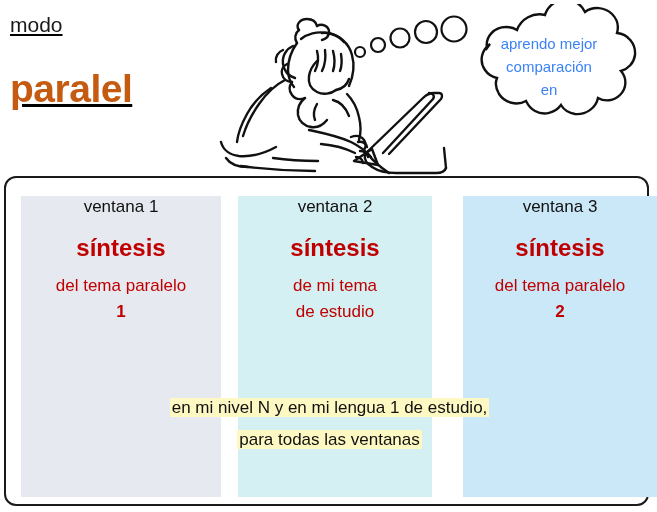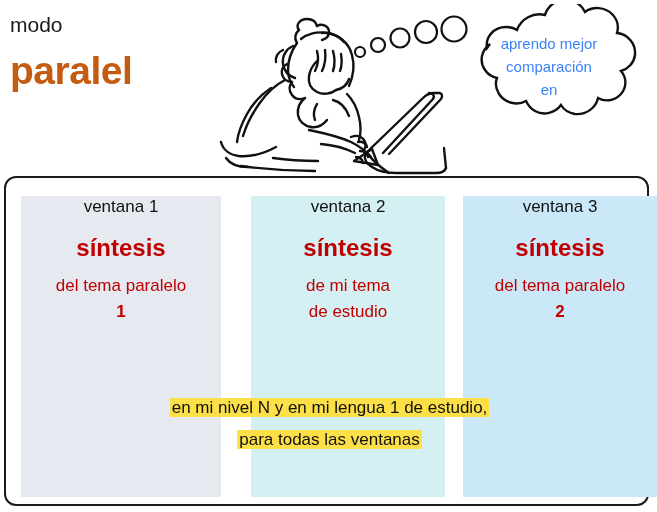--- a/index.html
+++ b/index.html
@@ -19,33 +19,34 @@
   
   #header {
     position: absolute;
     left: 0; top: 0;
     width: 657px; height: 176px;
   }
   #title-block {
     position: absolute;
     left: 10px; top: 12px;
     width: 200px;
+    text-decoration: underline;
   }
   #title-line1 {
     font-size: 21px;
     color: #1a1a1a;
     line-height: 26px;
     letter-spacing: 0px;
   }
   #title-line2 {
     font-size: 39px;
     font-weight: bold;
     color: #C55A11;
     line-height: 46px;
-    margin-top: 10px;
+    margin-top: 28px;
     letter-spacing: -0.5px;
   }
 
   
   #illustration {
     position: absolute;
     left: 213px; top: 6px;
     width: 240px; height: 172px;
   }
   #bubble-dots {
@@ -85,21 +86,21 @@
     width: 617px; height: 301px;
   }
   .column {
     position: absolute;
     top: 0;
     height: 301px;
     box-sizing: border-box;
     text-align: center;
   }
   #col-1 { left: 0px;   width: 200px; }
-  #col-2 { left: 230px; width: 194px; }
+  #col-2 { left: 217px; width: 194px; }
   #col-3 { left: 442px; width: 194px; }
 
   .col-window {
     font-size: 17px;
     color: #111;
     line-height: 22px;
   }
   .col-synth {
     font-size: 24px;
     font-weight: bold;
@@ -121,21 +122,21 @@
     left: 21px; top: 392px;
     width: 617px;
     text-align: center;
     font-size: 17px;
     color: #111;
     line-height: 32px;
     pointer-events: none;
   }
   #caption .cap-line { display: block; }
   #caption .cap-bg {
-    background: #fde047;
+    background: #fef9c3;
     padding: 0 2px;
   }
 </style>
 </head>
 <body>
 
 <div id="header">
 
   <div id="title-block">
     <div id="title-line1">modo</div>

